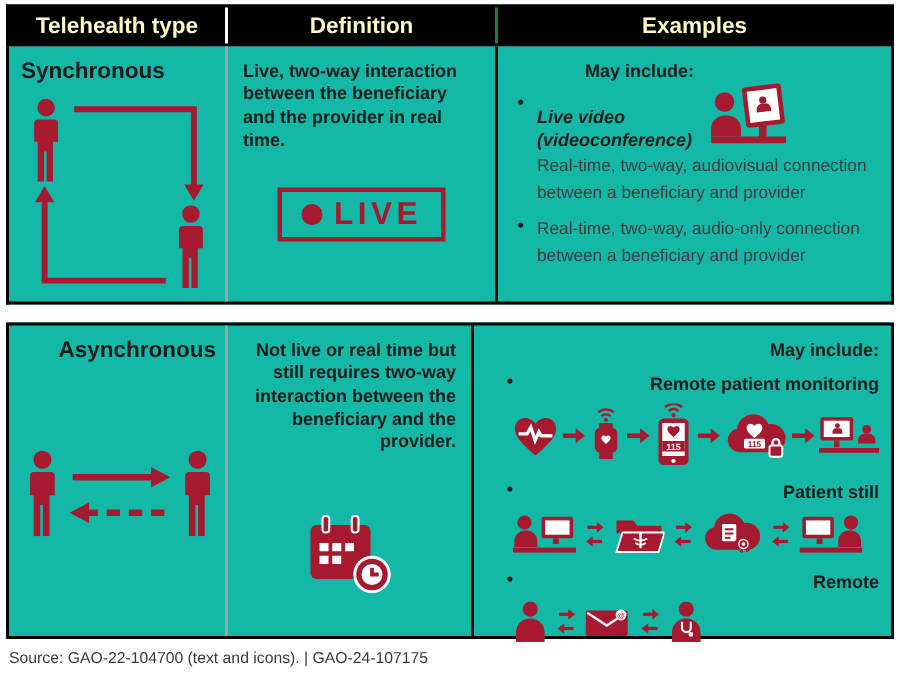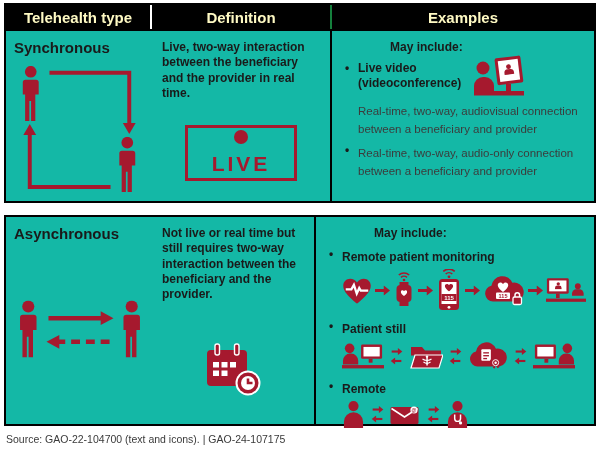--- a/index.html
+++ b/index.html
@@ -7,36 +7,36 @@
   html,body{width:600px;height:459px;background:#fff;font-family:"Liberation Sans",sans-serif;color:#1a1a1a;}
   .wrap{width:592px;margin:3px 4px 0 4px;}
   .hdr{display:flex;background:#000;border:2px solid #000;height:28px;align-items:center;}
   .hdr .hc{color:#fef9c3;font-weight:bold;font-size:15px;text-align:center;height:100%;display:flex;align-items:center;justify-content:center;}
   .hc1{width:144px;}
   .hc2{width:180px;border-left:2px solid #fff;}
   .hc3{flex:1;border-left:2px solid #15803d;}
   .rowblk{display:flex;border:2px solid #000;border-top:none;background:#14b8a6;}
   .rowblk.second{border-top:2px solid #000;margin-top:12px;}
   .c-type{width:144px;padding:8px 6px 4px 8px;}
-  .c-def{width:180px;border-left:2px solid #14b8a6;padding:9px 10px 4px 10px;}
+  .c-def{width:180px;border-left:2px solid #a3a3a3;padding:9px 10px 4px 10px;}
   .c-ex{flex:1;border-left:2px solid #000;padding:9px 8px 4px 10px;}
   .row1{height:172px;}
-  .row2{height:211px;}
+  .row2{height:211px;text-align:right;}
   .type-label{font-size:15px;font-weight:bold;}
   .def-text{font-size:12px;font-weight:bold;line-height:1.28;}
   .may{font-size:12px;font-weight:bold;margin-bottom:7px;padding-left:48px;}
-  .live-badge{width:112px;height:56px;border:3.5px solid var(--accent);display:flex;align-items:center;justify-content:center;gap:8px;margin:24px auto 0 auto;flex-direction:column;}
+  .live-badge{width:112px;height:36px;border:3.5px solid var(--accent);display:flex;align-items:center;justify-content:center;gap:8px;margin:24px auto 0 auto;}
   .live-dot{width:14px;height:14px;border-radius:50%;background:var(--accent);}
   .live-txt{color:var(--accent);font-size:21px;font-weight:bold;letter-spacing:3px;}
   .cal-wrap{text-align:center;margin-top:38px;}
   ul.blist{list-style:none;}
   ul.blist>li{display:flex;margin-bottom:6px;}
   .bdot{font-size:12px;font-weight:bold;width:16px;flex:0 0 16px;padding-left:3px;}
   .bcontent{flex:1;}
-  .bhead{display:flex;align-items:flex-start;gap:10px;}
+  .bhead{display:flex;align-items:flex-end;gap:10px;font-style:italic;}
   .btitle{font-size:12px;font-weight:bold;line-height:1.25;}
   .bdesc{font-size:11.5px;color:#3c3c3c;line-height:1.25;margin-top:1px;}
   .chain{display:flex;align-items:center;gap:3px;margin:4px 0 2px 0;}
   .footer{font-size:10.5px;color:#3a3a3a;margin:7px 0 0 6px;}
   svg{display:block;}
   svg .f{fill:var(--accent);}
   svg .w{fill:#fff;}
   svg .s{stroke:var(--accent);fill:none;}
   svg .ws{stroke:#fff;fill:none;}
   .numw{fill:#fff;font-family:"Liberation Sans",sans-serif;font-weight:bold;}

